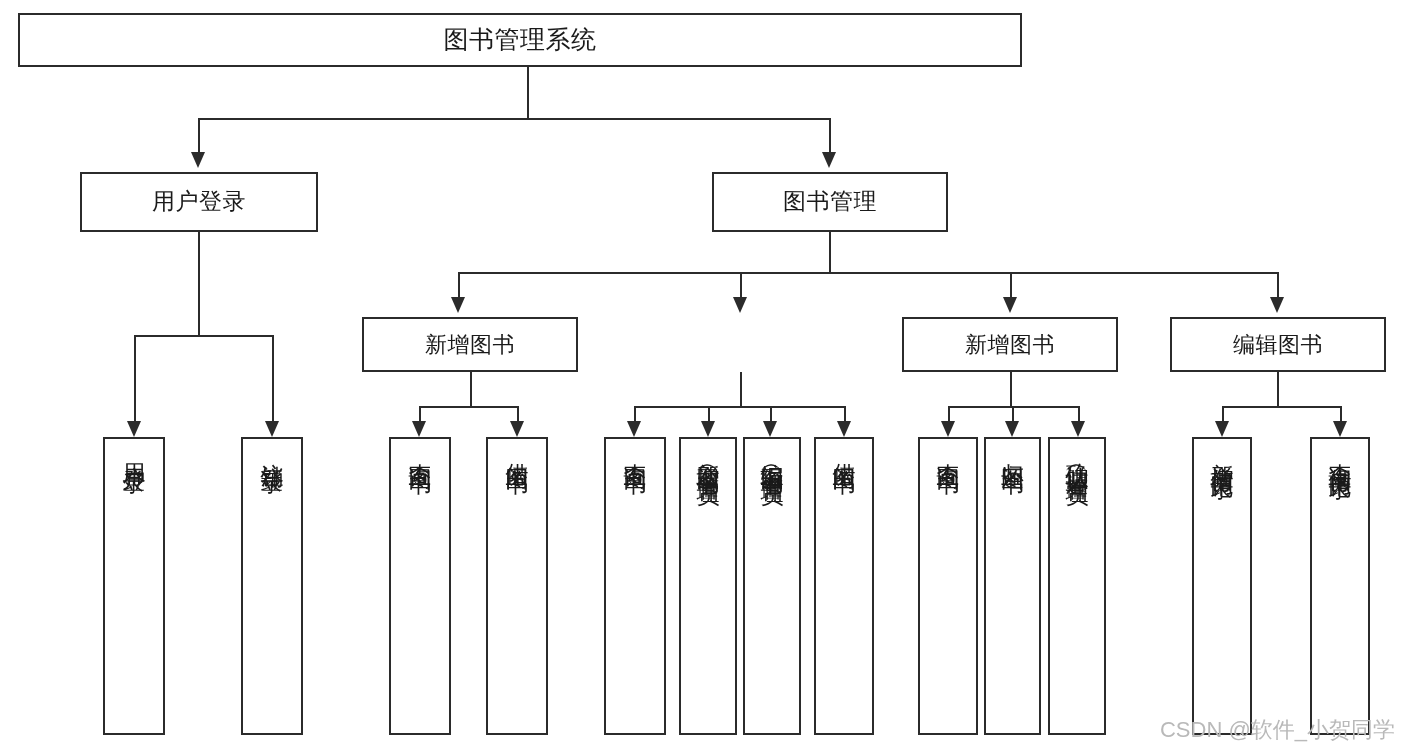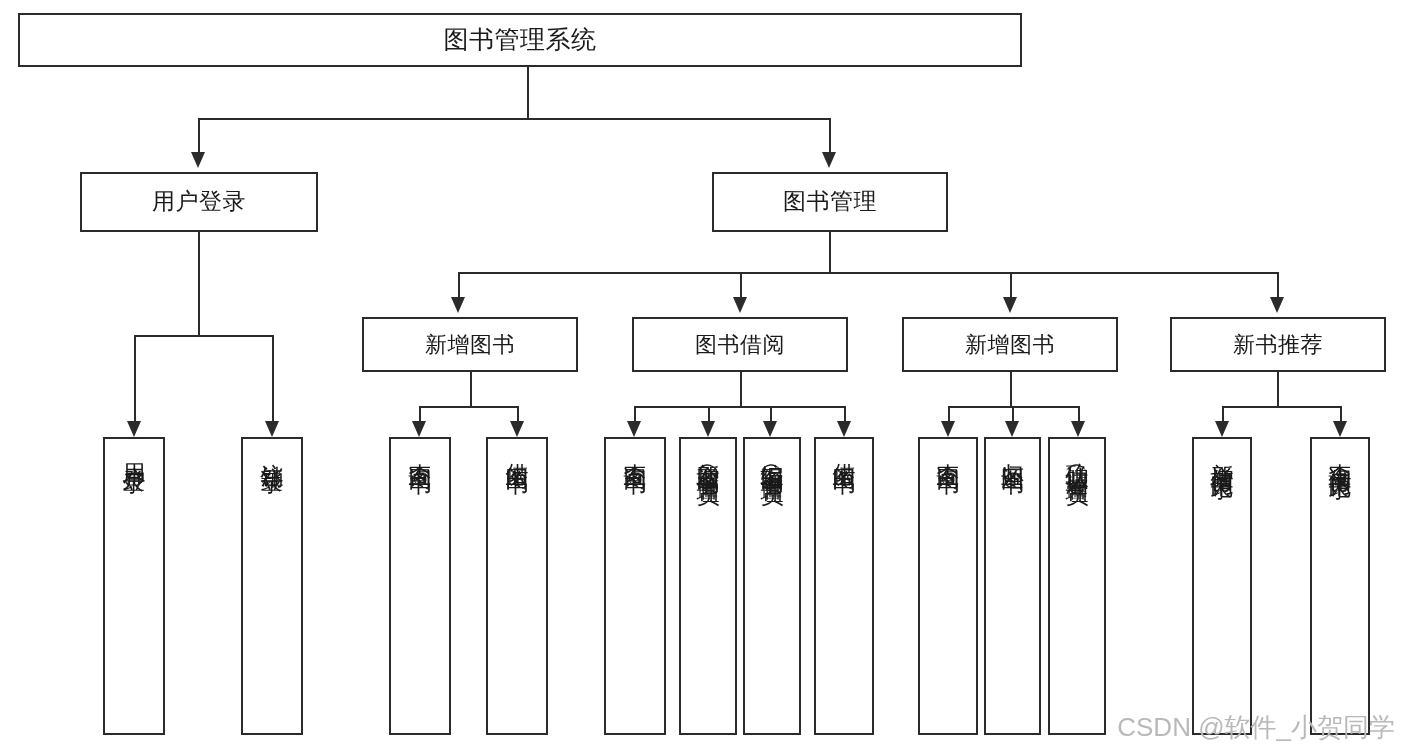--- a/index.html
+++ b/index.html
@@ -65,21 +65,21 @@
     width:0;height:0;
     border-left:7px solid transparent;
     border-right:7px solid transparent;
     border-top:16px solid #2b2b2b;
   }
   
   #watermark{
     position:absolute;
     right:10px;
     bottom:2px;
-    font-size:26px;
+    font-size:22px;
     color:#b9b9b9;
     white-space:nowrap;
     user-select:none;
   }
 </style>
 </head>
 <body>
 
 <div id="canvas">
 
@@ -117,28 +117,25 @@
   <div class="vline" style="left:740px;top:272px;height:25px;"></div>
   <div class="arrow" style="left:733px;top:297px;"></div>
   <div class="vline" style="left:1010px;top:272px;height:25px;"></div>
   <div class="arrow" style="left:1003px;top:297px;"></div>
   <div class="vline" style="left:1277px;top:272px;height:25px;"></div>
   <div class="arrow" style="left:1270px;top:297px;"></div>
 
   <div class="node lvl3" style="left:362px;top:317px;width:216px;height:55px;">
     <span class="label">新增图书</span>
   </div>
-  <div class="node lvl3" style="left:632px;top:317px;width:216px;height:55px;">
-    <span class="label">图书借阅</span>
-  </div>
   <div class="node lvl3" style="left:902px;top:317px;width:216px;height:55px;">
     <span class="label">新增图书</span>
   </div>
   <div class="node lvl3" style="left:1170px;top:317px;width:216px;height:55px;">
-    <span class="label">新书推荐</span>
+    <span class="label">编辑图书</span>
   </div>
 
   <div class="vline" style="left:470px;top:372px;height:34px;"></div>
   <div class="hline" style="left:419px;top:406px;width:98px;"></div>
   <div class="vline" style="left:419px;top:406px;height:15px;"></div>
   <div class="arrow" style="left:412px;top:421px;"></div>
   <div class="vline" style="left:517px;top:406px;height:15px;"></div>
   <div class="arrow" style="left:510px;top:421px;"></div>
 
   <div class="vline" style="left:740px;top:372px;height:34px;"></div>

